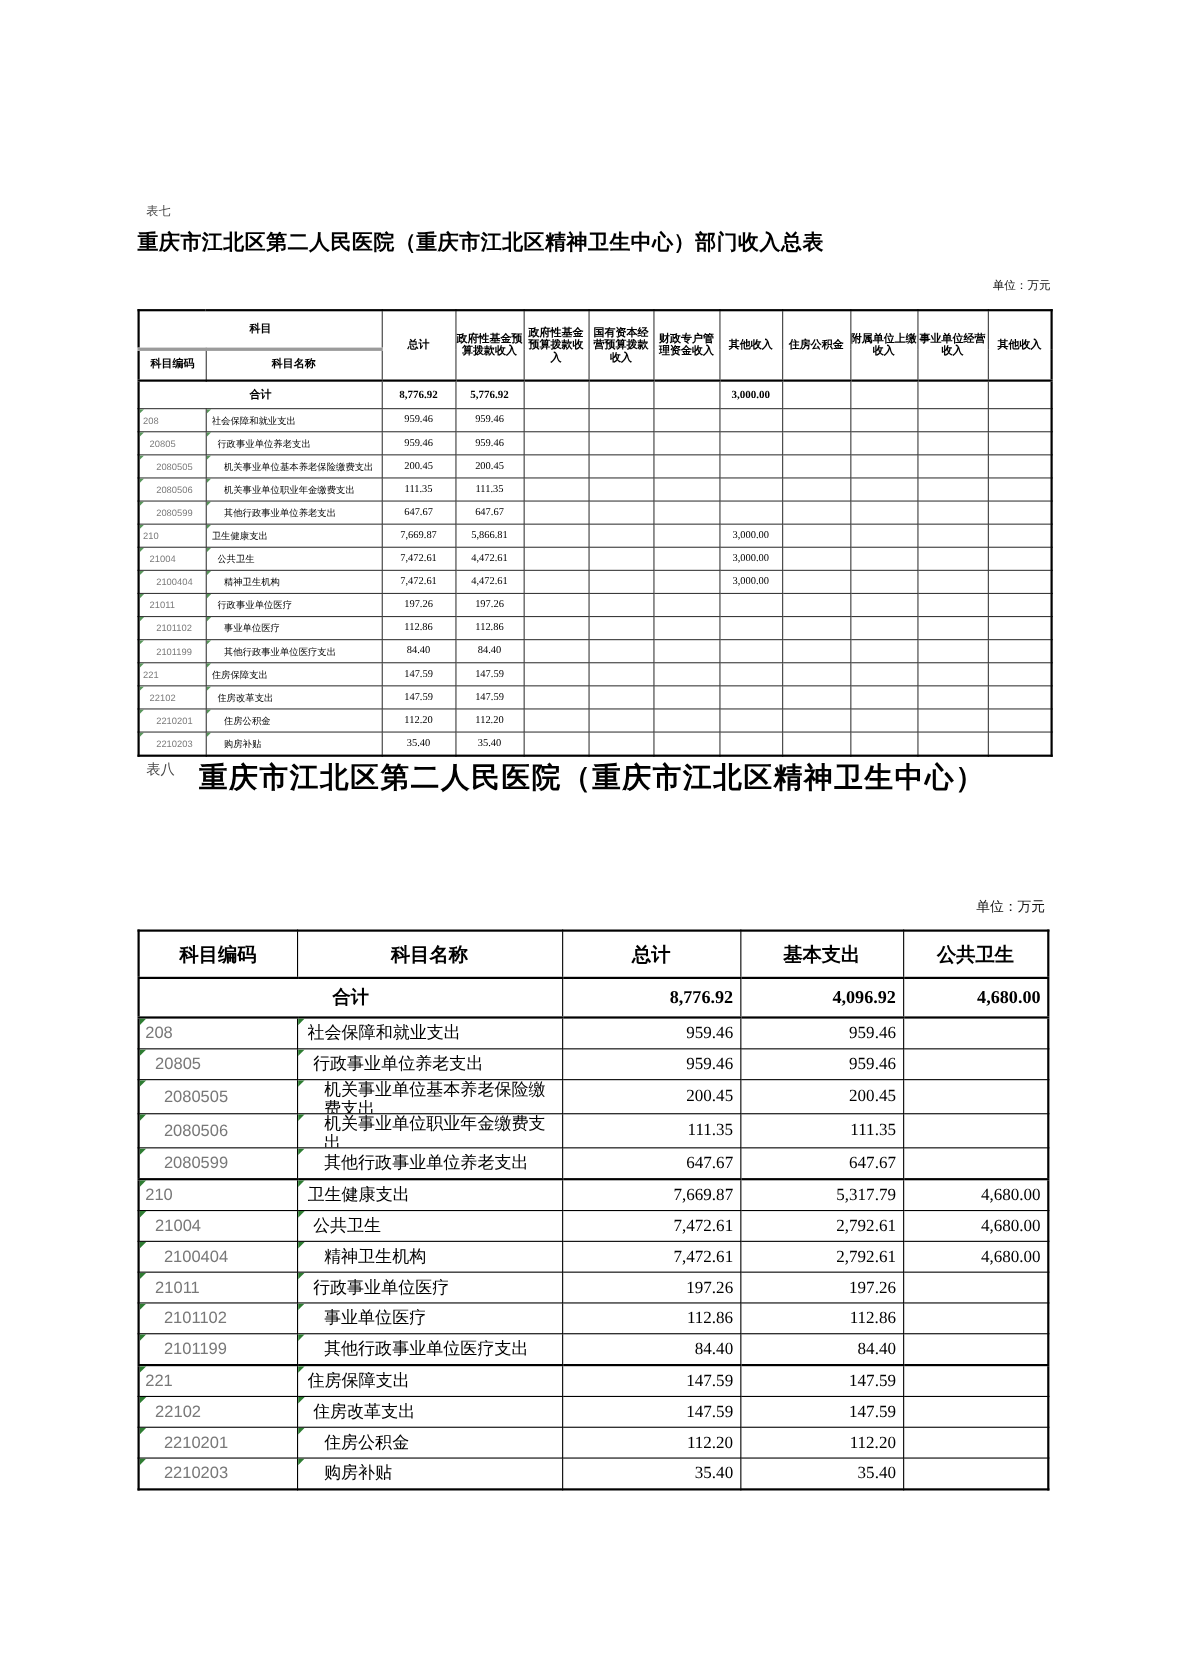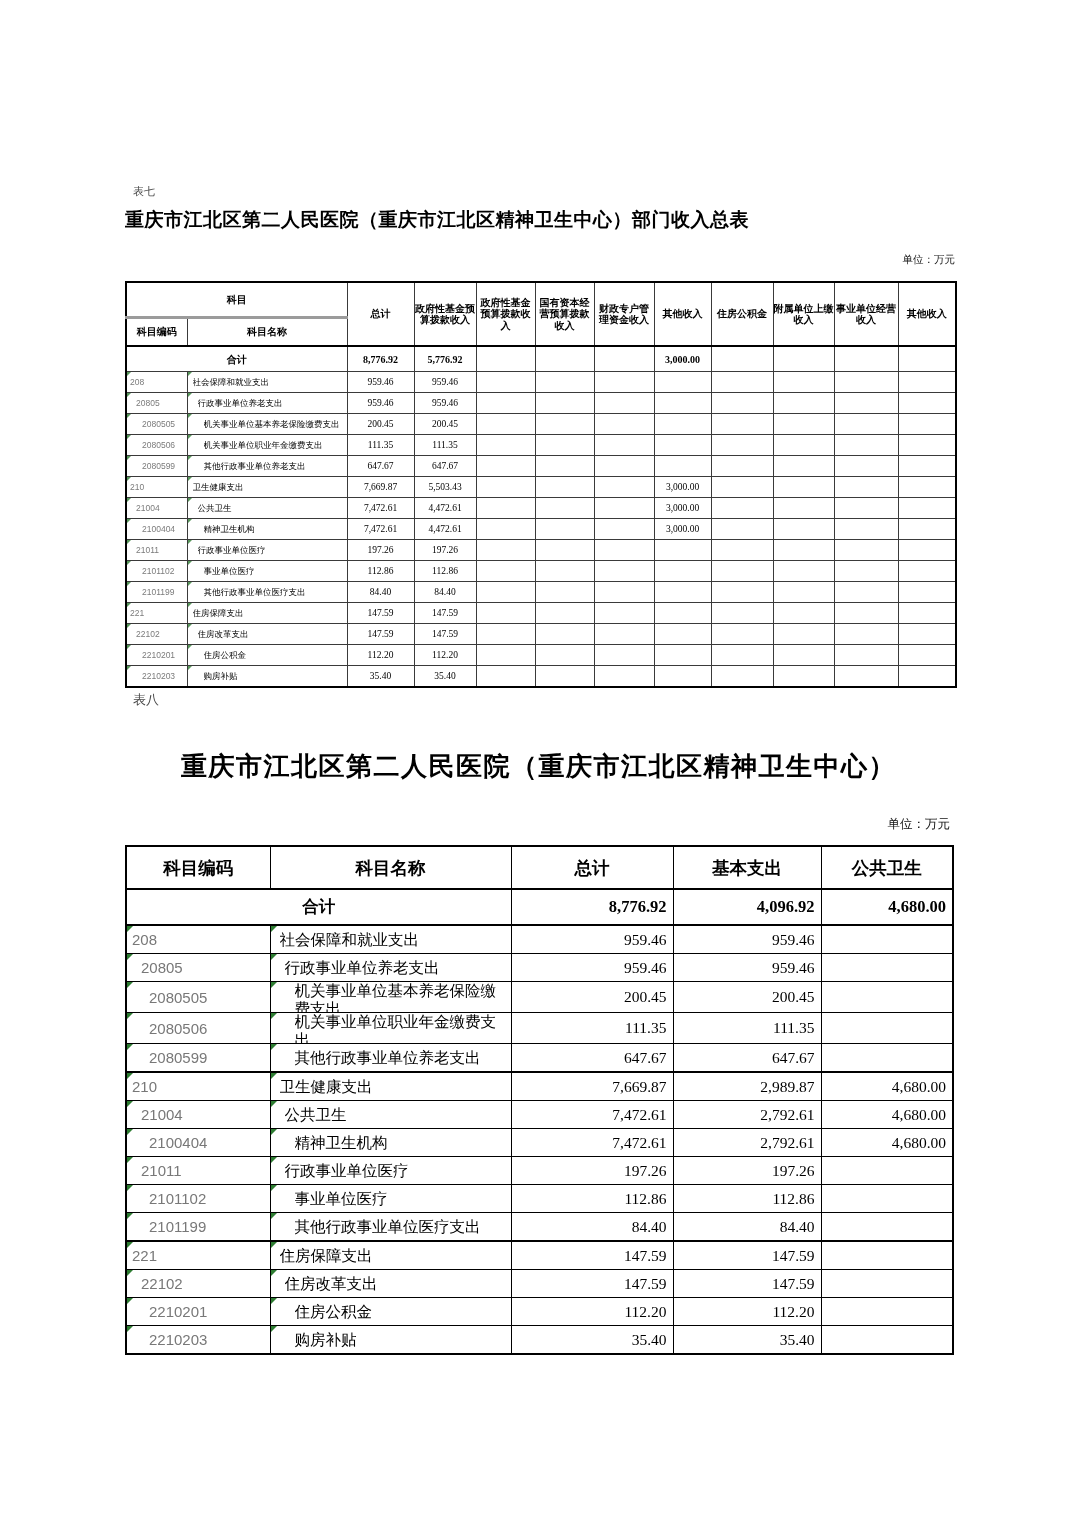--- a/index.html
+++ b/index.html
@@ -12,21 +12,21 @@
   }
   .tag { position:absolute; left:133px; color:#4a4a4a; }
   #tag7 { top:184px; font-size:11px; }
   #tag8 { top:691px; font-size:13px; }
 
   .title-1 {
     position:absolute; left:125px; top:207px; width:830px;
     font-weight:bold; font-size:19px; letter-spacing:0.5px;
   }
   .title-2 {
-    position:absolute; left:125px; top:748px; width:827px;
+    position:absolute; left:125px; top:688px; width:827px;
     text-align:center; font-weight:bold; font-size:26px; line-height:37px; letter-spacing:1.5px;
   }
   .unit { position:absolute; color:#111; }
   #unit7 { top:253px; right:119px; font-size:10.5px; }
   #unit8 { top:816px; right:124px; font-size:12.5px; }
 
   table { position:absolute; border-collapse:collapse; table-layout:fixed; background:#fff; }
   th, td { overflow:hidden; }
 
   
@@ -223,21 +223,21 @@
           <td class="num"></td>
           <td class="num"></td>
           <td class="num"></td>
         </tr>
         <tr class="lv1">
           <td class="code lv1">210</td>
           <td class="name lv1">
             <div class="nm">卫生健康支出</div>
           </td>
           <td class="num">7,669.87</td>
-          <td class="num">5,503.43</td>
+          <td class="num">5,866.81</td>
           <td class="num"></td>
           <td class="num"></td>
           <td class="num"></td>
           <td class="num">3,000.00</td>
           <td class="num"></td>
           <td class="num"></td>
           <td class="num"></td>
           <td class="num"></td>
         </tr>
         <tr class="lv2">
@@ -461,21 +461,21 @@
           <td class="num">647.67</td>
           <td class="num">647.67</td>
           <td class="num"></td>
         </tr>
         <tr class="lv1">
           <td class="code lv1">210</td>
           <td class="name lv1">
             <div class="nm">卫生健康支出</div>
           </td>
           <td class="num">7,669.87</td>
-          <td class="num">2,989.87</td>
+          <td class="num">5,317.79</td>
           <td class="num">4,680.00</td>
         </tr>
         <tr class="lv2">
           <td class="code lv2">21004</td>
           <td class="name lv2">
             <div class="nm">公共卫生</div>
           </td>
           <td class="num">7,472.61</td>
           <td class="num">2,792.61</td>
           <td class="num">4,680.00</td>

